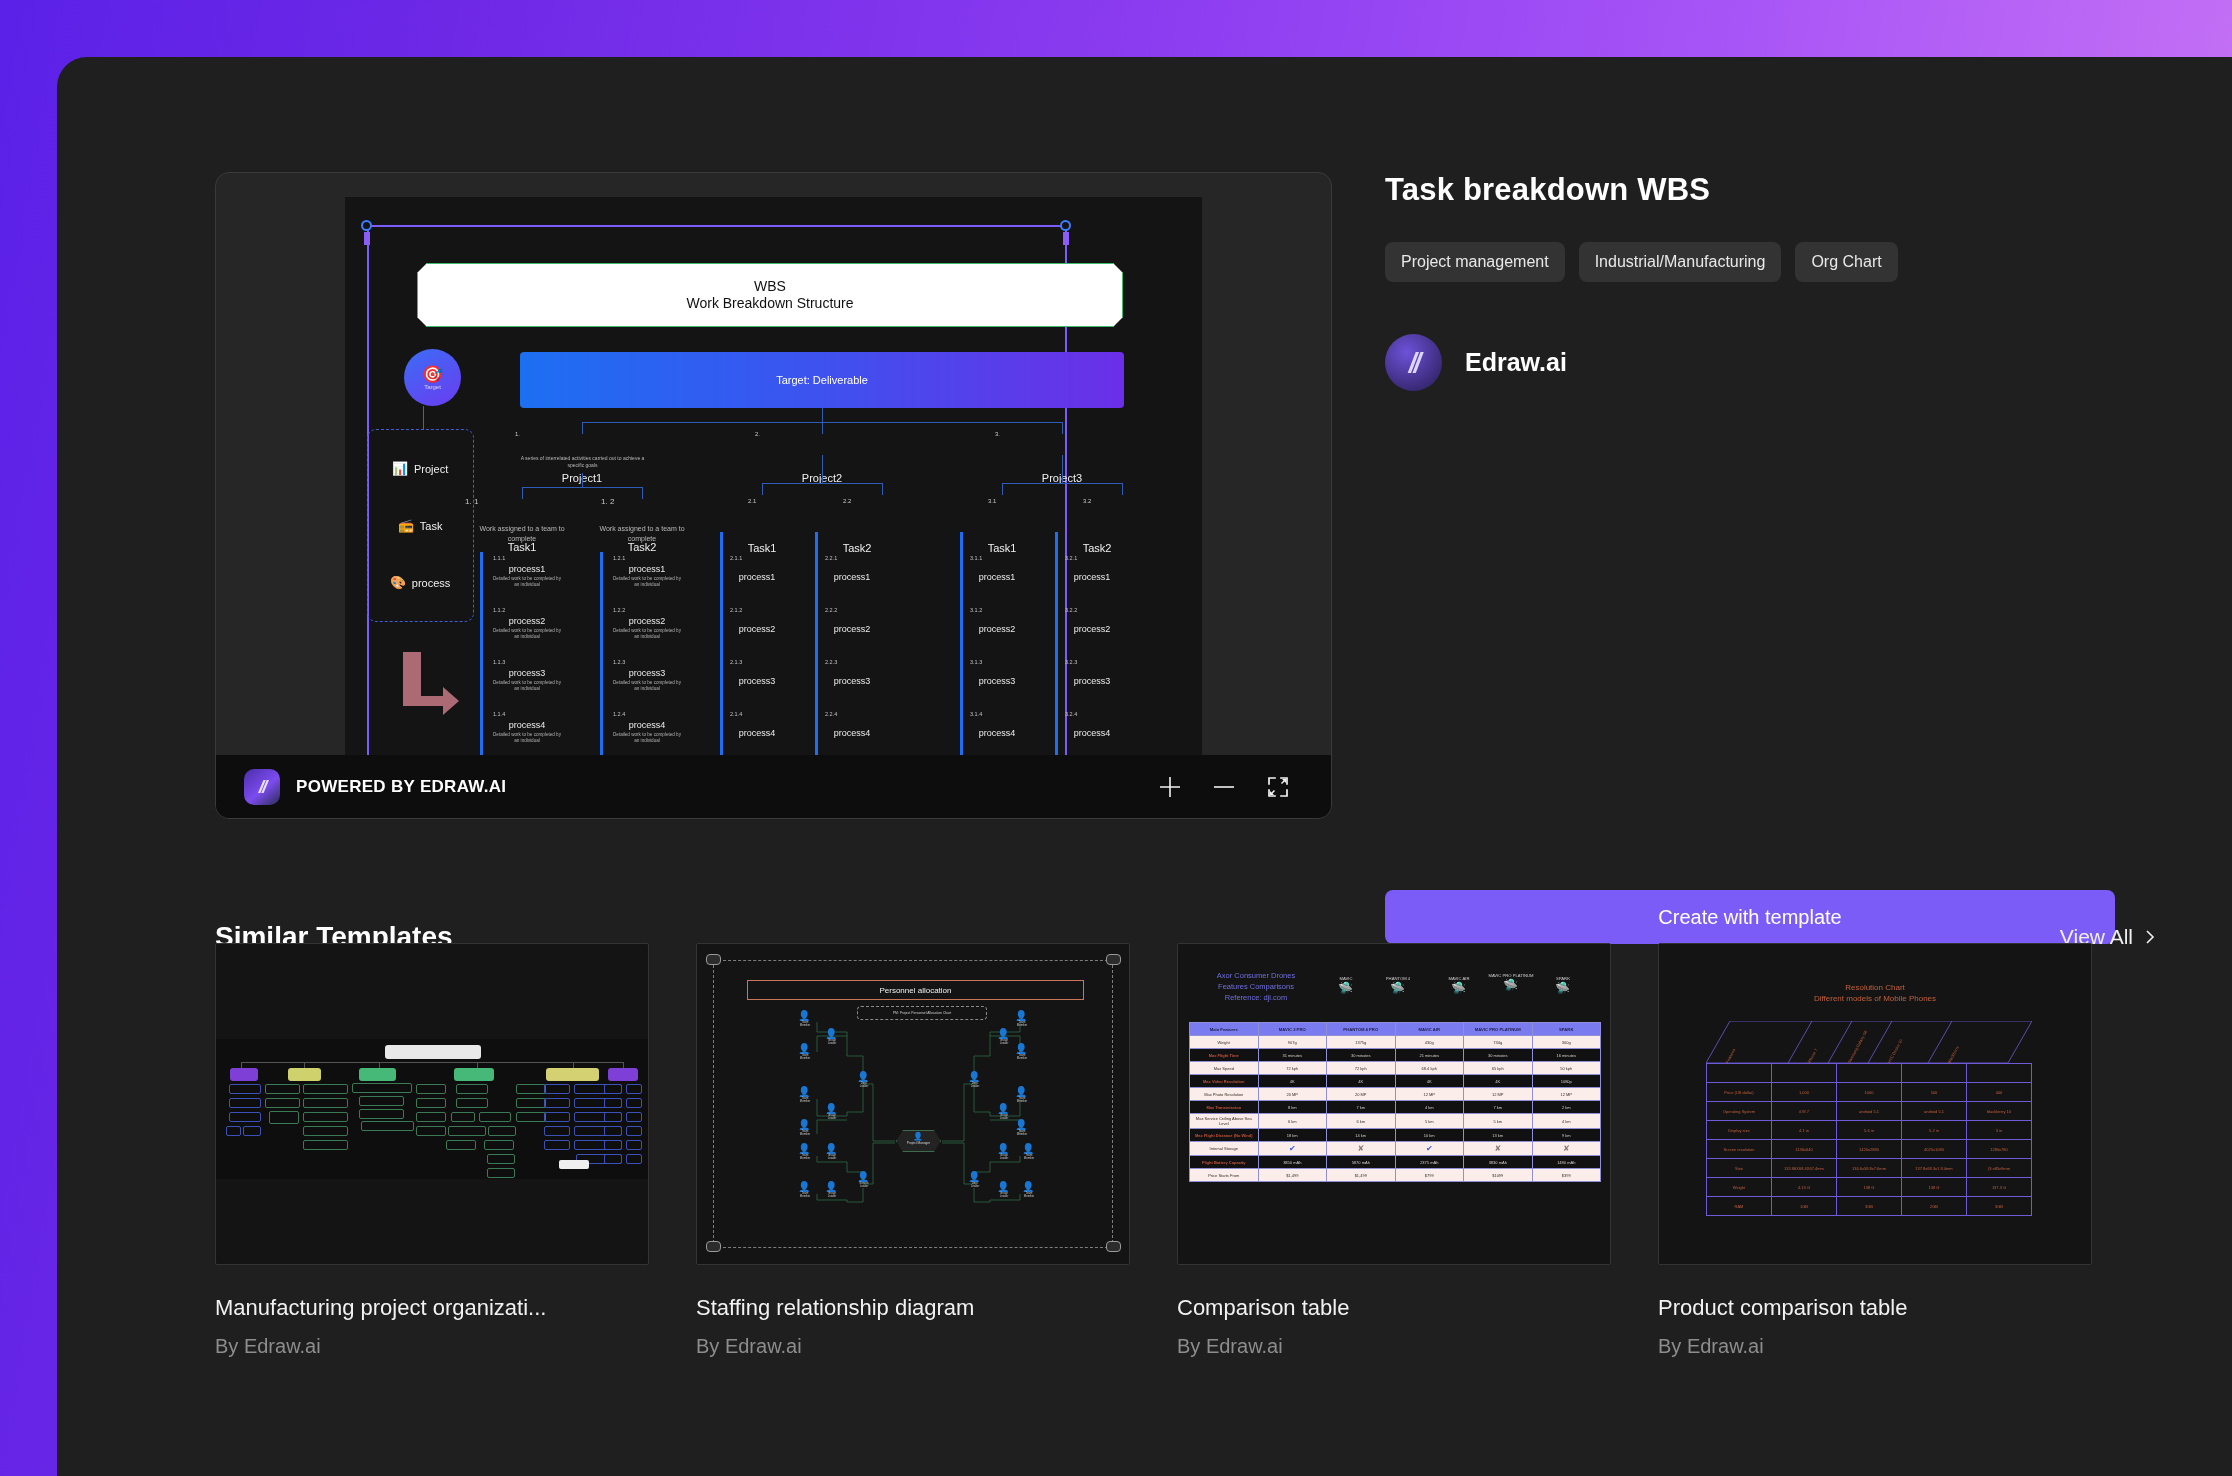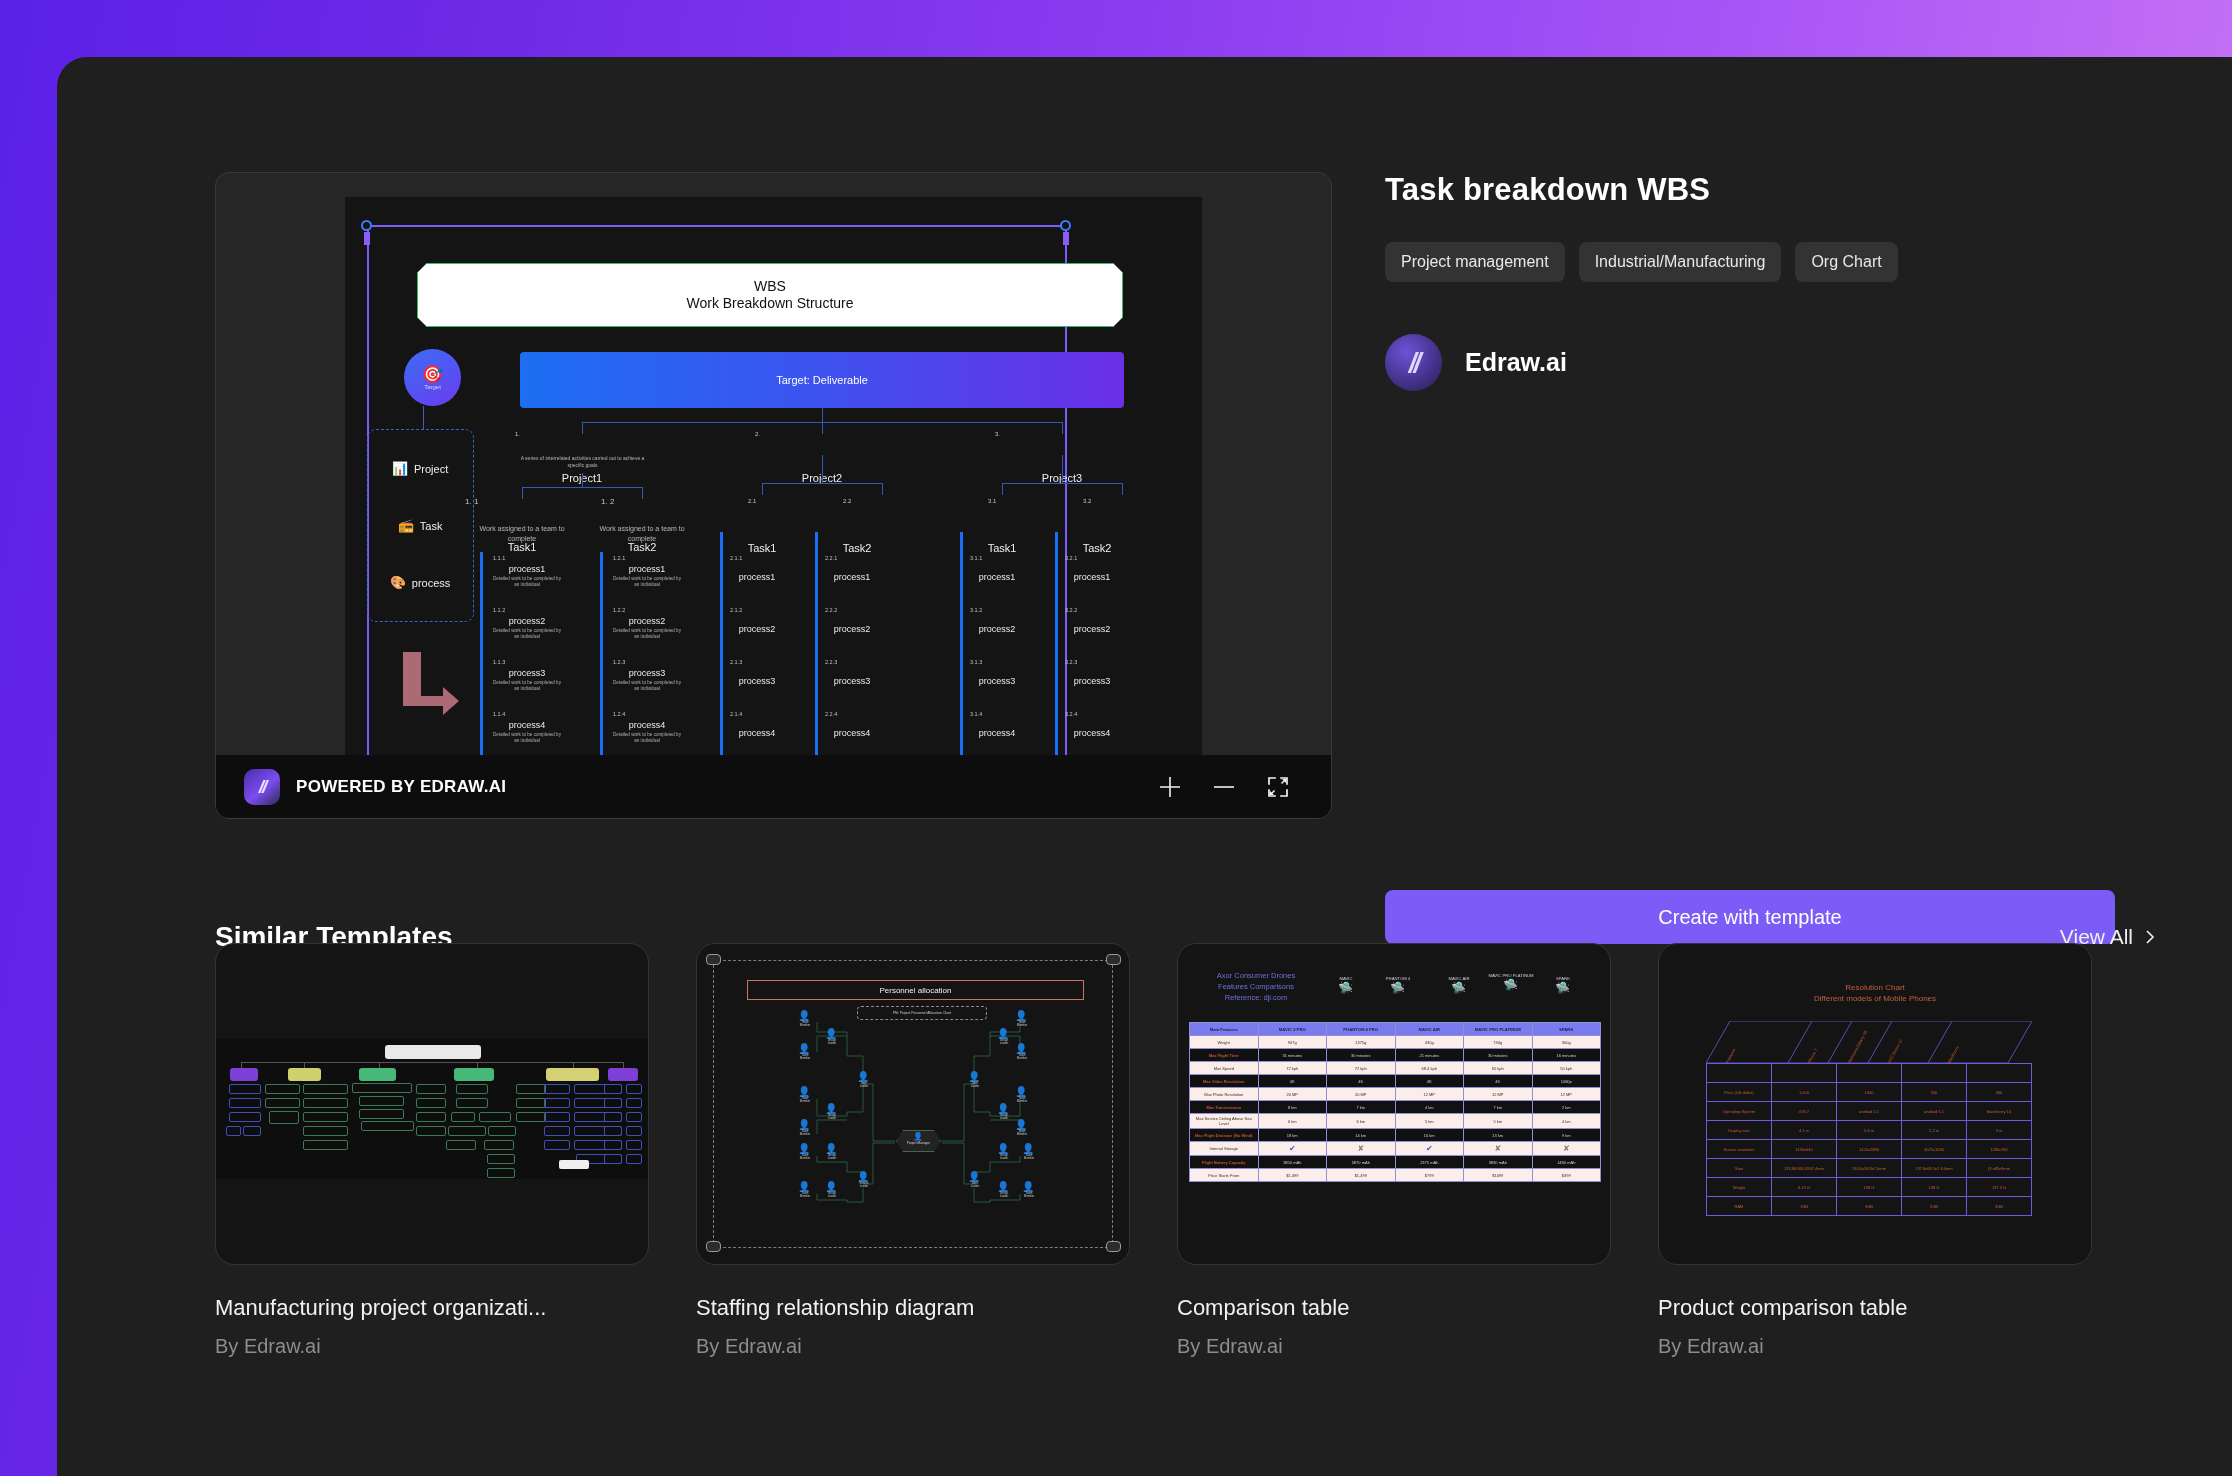--- a/index.html
+++ b/index.html
@@ -154,21 +154,21 @@
   #similar-section { position: relative; margin-top: 0; }
   #similar-head {
     position:absolute; left:0; top:0; width:1943px;
     display:flex; align-items:center; justify-content:space-between;margin-top:44px;
   }
   #similar-title { color:#fff; font-size:28px; font-weight:700; }
   #view-all { color:#f0f0f0; font-size:21px; display:flex; align-items:center; gap:9px; cursor:pointer; }
   #card-row { position:absolute; top:66px; left:0; display:flex; gap:47px; }
   .tpl-card { width:434px; cursor:pointer; }
   .tpl-thumb {
-    width:434px; height:322px; border-radius:19px;
+    width:434px; height:322px; border-radius:2px;
     background:#141414; border:1px solid #343434;
     position:relative; overflow:hidden;
   }
   .tpl-name { margin-top:30px; color:#f2f2f2; font-size:22px;
     white-space:nowrap; overflow:hidden; text-overflow:ellipsis; }
   .tpl-author { margin-top:14px; color:#8d8d8d; font-size:20px; }
 
   
   .t1-strip { position:absolute; left:0; top:95px; width:100%; height:140px; background:#0e0e0e; }
   .t1-root { position:absolute; left:169px; top:101px; width:96px; height:14px;

